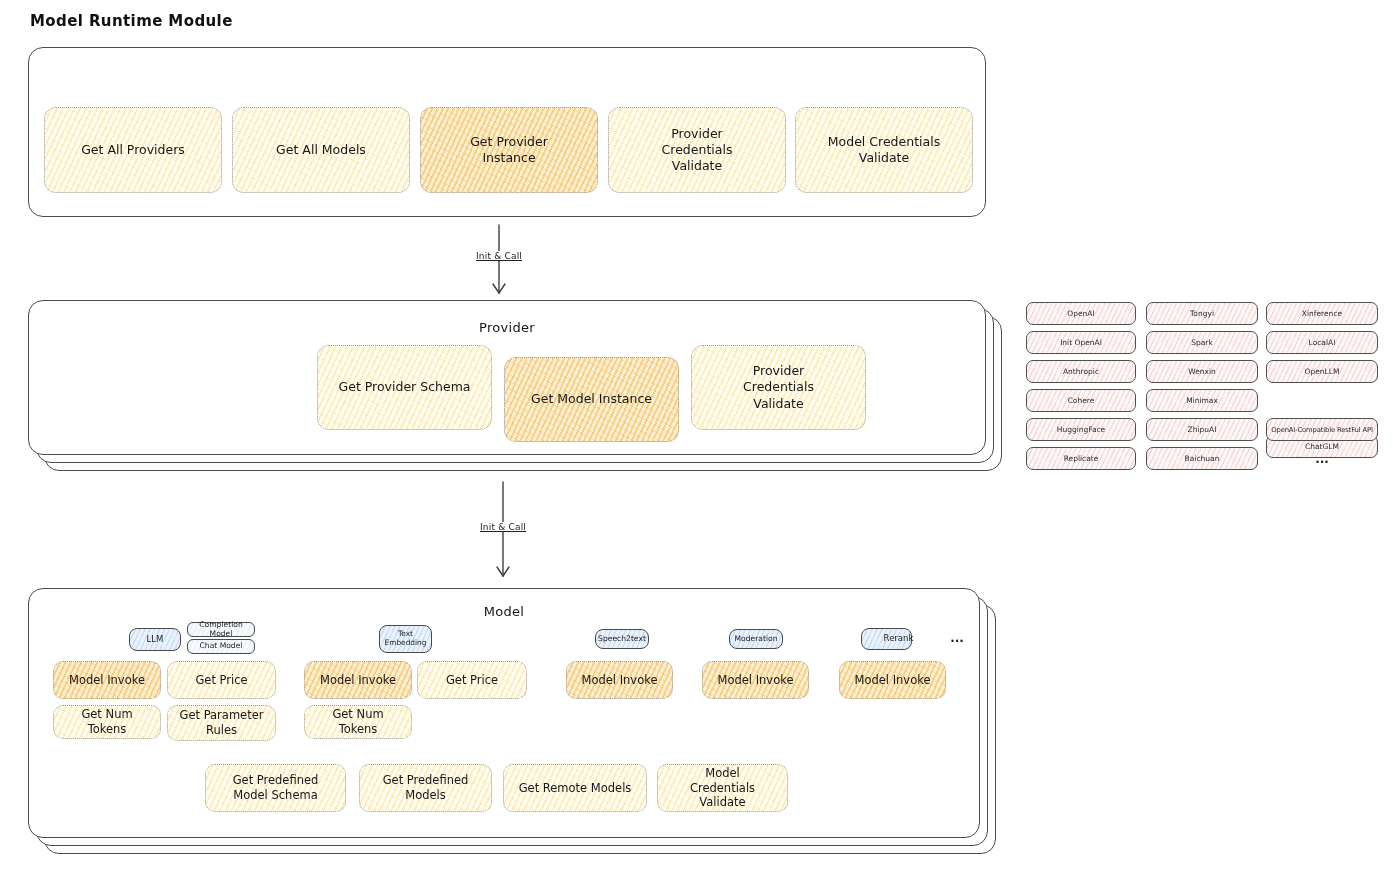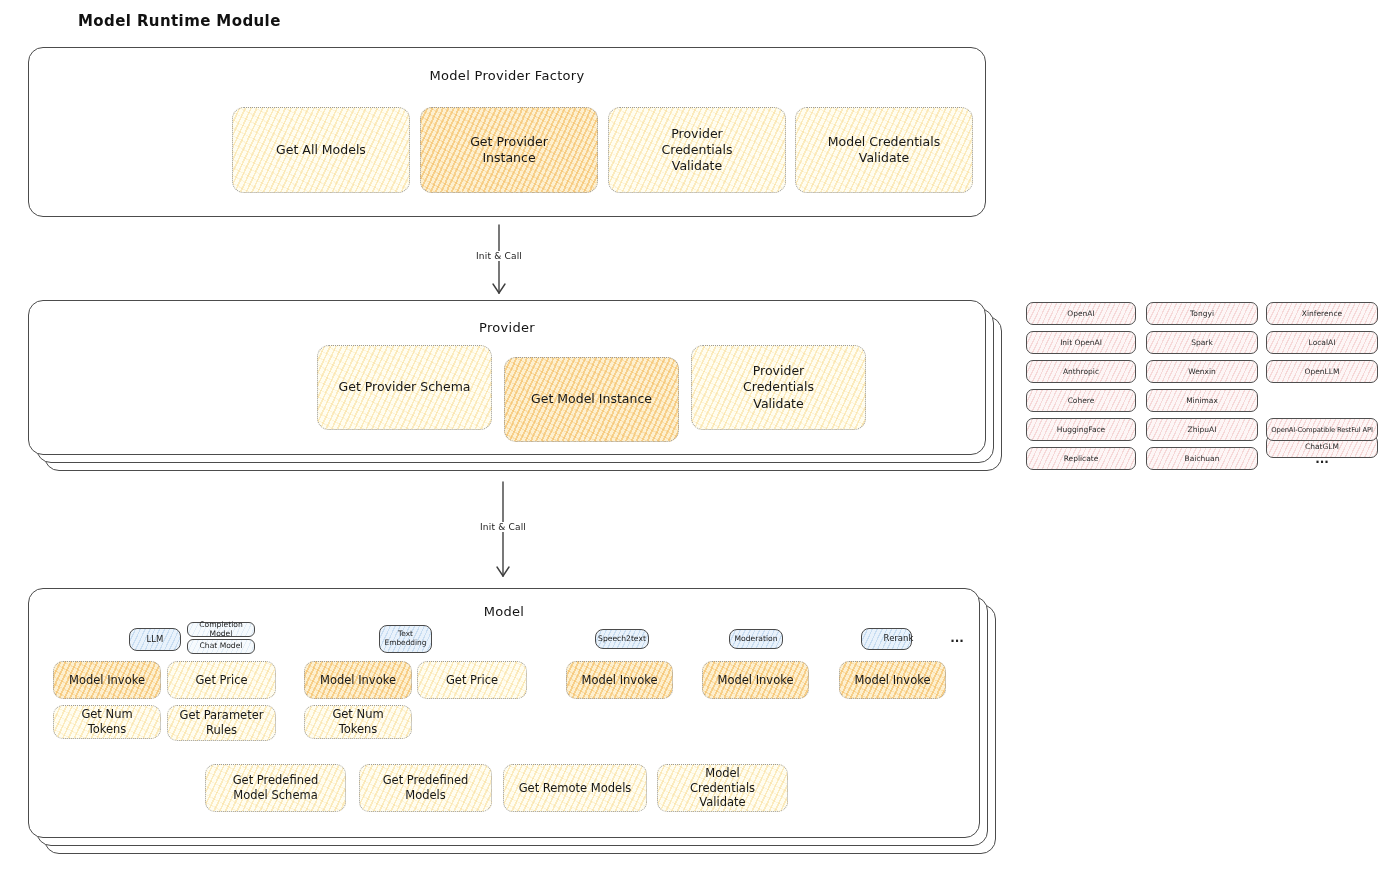--- a/index.html
+++ b/index.html
@@ -1,20 +1,20 @@
 <!DOCTYPE html>
 <html><head>
 <meta charset="utf-8">
 <style>
   html,body{margin:0;padding:0;background:#ffffff;}
   .canvas{
     position:relative;width:1393px;height:880px;background:#ffffff;overflow:hidden;
     font-family:"DejaVu Sans","Liberation Sans",sans-serif;color:#1c1c1c;
   }
-  .abs{position:absolute;margin-left:48px;}
+  .abs{position:absolute;}
   .page-title{
     font-size:15px;font-weight:700;letter-spacing:.4px;color:#111;
   }
   
   .card{
     position:absolute;background:#fff;border:1.6px solid #4c4c4c;border-radius:15px;
     box-sizing:border-box;
   }
   .card.ghost{background:#fff;}
   .ctitle{
@@ -59,35 +59,37 @@
     background-image:repeating-linear-gradient(115deg, rgba(125,173,219,.30) 0 1.2px, transparent 1.2px 4.4px);
   }
   .tab.light{
     border-radius:6px;font-size:7.6px;
     background-color:#f6fafd;
     background-image:repeating-linear-gradient(115deg, rgba(125,173,219,.16) 0 1px, transparent 1px 4.4px);
   }
   
   .alabel{
     position:absolute;transform:translateX(-50%);background:#fff;padding:0 5px;
-    font-size:9px;color:#222;letter-spacing:.2px;
+    font-size:9px;color:#222;letter-spacing:.2px;text-decoration:underline;
   }
   svg{position:absolute;overflow:visible;}
   svg line{stroke:#3f3f3f;stroke-width:1.4;stroke-linecap:round;}
 </style>
 </head>
 <body>
 
 <div class="canvas">
 
   <div class="abs page-title" style="left:30px;top:12px;">Model Runtime Module</div>
 
   <div class="card" style="left:28px;top:47px;width:958px;height:170px;"></div>
-  <div class="ctitle" style="left:28px;top:68px;width:958px;">Model Provider Factory</div>
-
+
+  <div class="box" style="left:44px;top:107px;width:178px;height:86px;">
+    <span>Get All Providers</span>
+  </div>
   <div class="box" style="left:232px;top:107px;width:178px;height:86px;">
     <span>Get All Models</span>
   </div>
   <div class="box hl" style="left:420px;top:107px;width:178px;height:86px;padding:4px 40px;">
     <span>Get Provider Instance</span>
   </div>
   <div class="box" style="left:608px;top:107px;width:178px;height:86px;padding:4px 26px;">
     <span>Provider Credentials Validate</span>
   </div>
   <div class="box" style="left:795px;top:107px;width:178px;height:86px;padding:4px 30px;">

